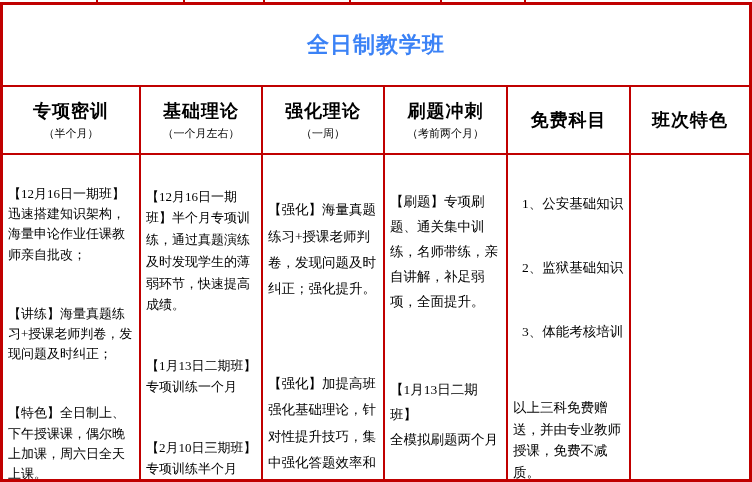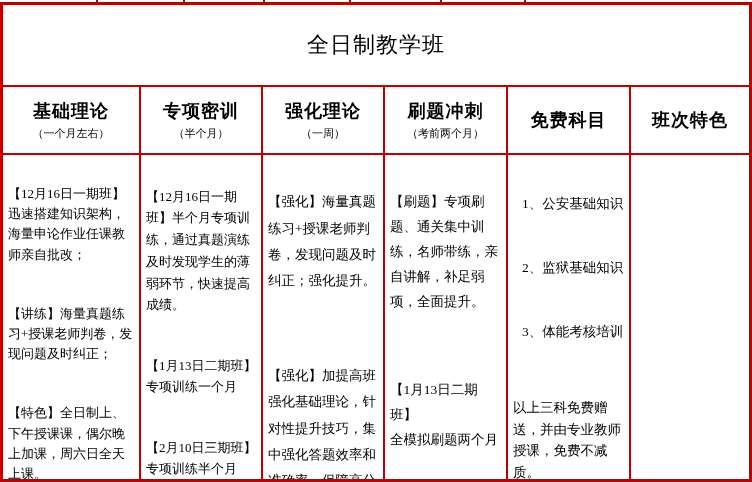--- a/index.html
+++ b/index.html
@@ -27,21 +27,21 @@
   }
   .cell{box-sizing:border-box;border-right:2px solid #c00000;border-bottom:2px solid #c00000;}
   .last-col{border-right:none;}
   .body-row{border-bottom:none;}
 
   #table-header{
     grid-column:1 / 7;
     display:flex;flex-direction:column;align-items:center;justify-content:center;
     text-align:center;line-height:1.35;
   }
-  #table-title{font-size:22px;font-weight:normal;color:#000000;letter-spacing:1px;}
+  #table-title{font-size:22px;font-weight:bold;color:#3b82f6;letter-spacing:1px;}
   #table-subtitle{font-size:19px;font-weight:bold;color:#000;}
   .price{color:#ff0000;}
 
   .col-head{
     display:flex;flex-direction:column;align-items:center;justify-content:center;
     text-align:center;
   }
   .col-head .h-title{font-size:18px;font-weight:bold;letter-spacing:1px;}
   .col-head .h-sub{font-size:11px;margin-top:3px;}
 
@@ -50,21 +50,21 @@
     white-space:pre-line;
     overflow:hidden;
   }
   .col-body p{margin:0;white-space:pre-line;}
 
   
   .b1{font-size:13px;line-height:1.55;}
   .b1 p + p{margin-top:19px;}
   .b2{font-size:13px;line-height:1.67;}
   .b2 p + p{margin-top:17px;}
-  .b3{font-size:13.5px;line-height:1.95;padding-top:8px;}
+  .b3{font-size:13.5px;line-height:1.95;padding-top:16px;}
   .b3 p + p{margin-top:42px;}
   .b4{font-size:13.5px;line-height:1.85;padding-top:10px;}
   .b4 p + p{margin-top:20px;}
   .b4 p.gap-big{margin-top:38px;}
   .b5{font-size:13.5px;line-height:1.6;padding-top:16px;}
   .b5 .free-item{margin:0 0 21px 0;text-indent:9px;}
   .b5 .free-note{margin-top:12px;}
   .b6{font-size:14px;line-height:1.55;padding-top:18px;}
   .b6 p{text-indent:5px;}
   .b6 p + p{margin-top:21px;}
@@ -83,26 +83,26 @@
     <div class="tick" style="left:524px"></div>
   </div>
 
   <div id="course-table">
 
     <div id="table-header" class="cell last-col">
       <div id="table-title">全日制教学班</div>
     </div>
 
     <div class="cell col-head">
+      <div class="h-title">专项密训</div>
+      <div class="h-sub">（半个月）</div>
+    </div>
+    <div class="cell col-head">
       <div class="h-title">基础理论</div>
       <div class="h-sub">（一个月左右）</div>
-    </div>
-    <div class="cell col-head">
-      <div class="h-title">专项密训</div>
-      <div class="h-sub">（半个月）</div>
     </div>
     <div class="cell col-head">
       <div class="h-title">强化理论</div>
       <div class="h-sub">（一周）</div>
     </div>
     <div class="cell col-head">
       <div class="h-title">刷题冲刺</div>
       <div class="h-sub">（考前两个月）</div>
     </div>
     <div class="cell col-head">

